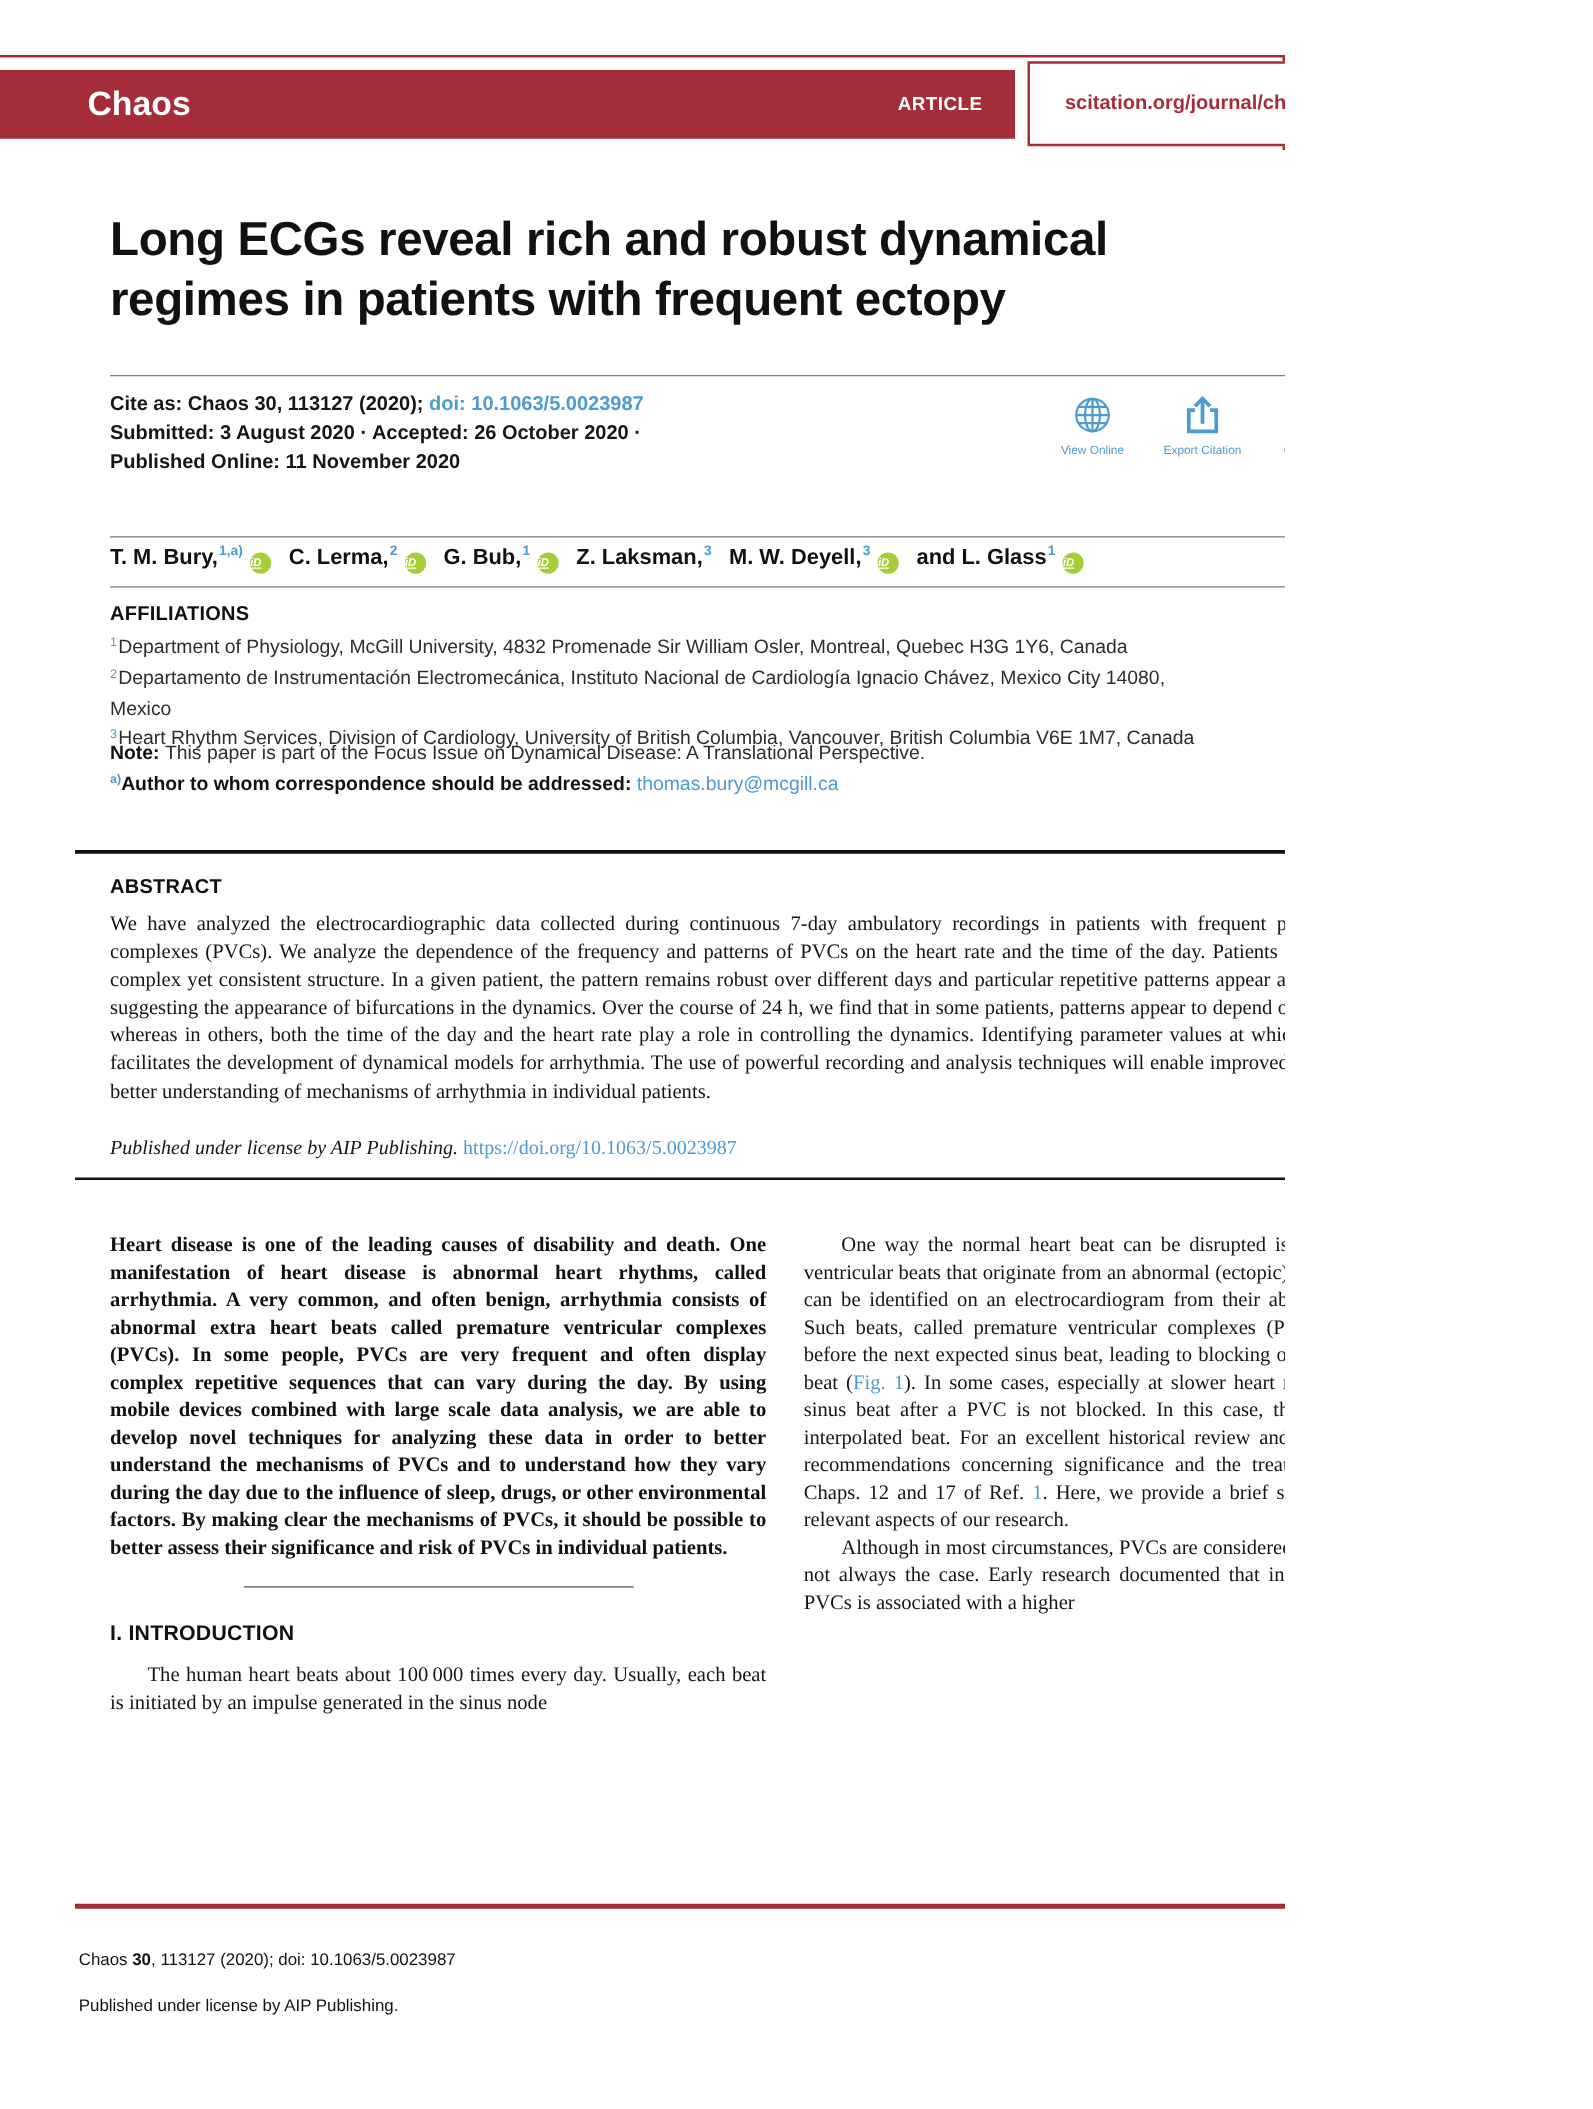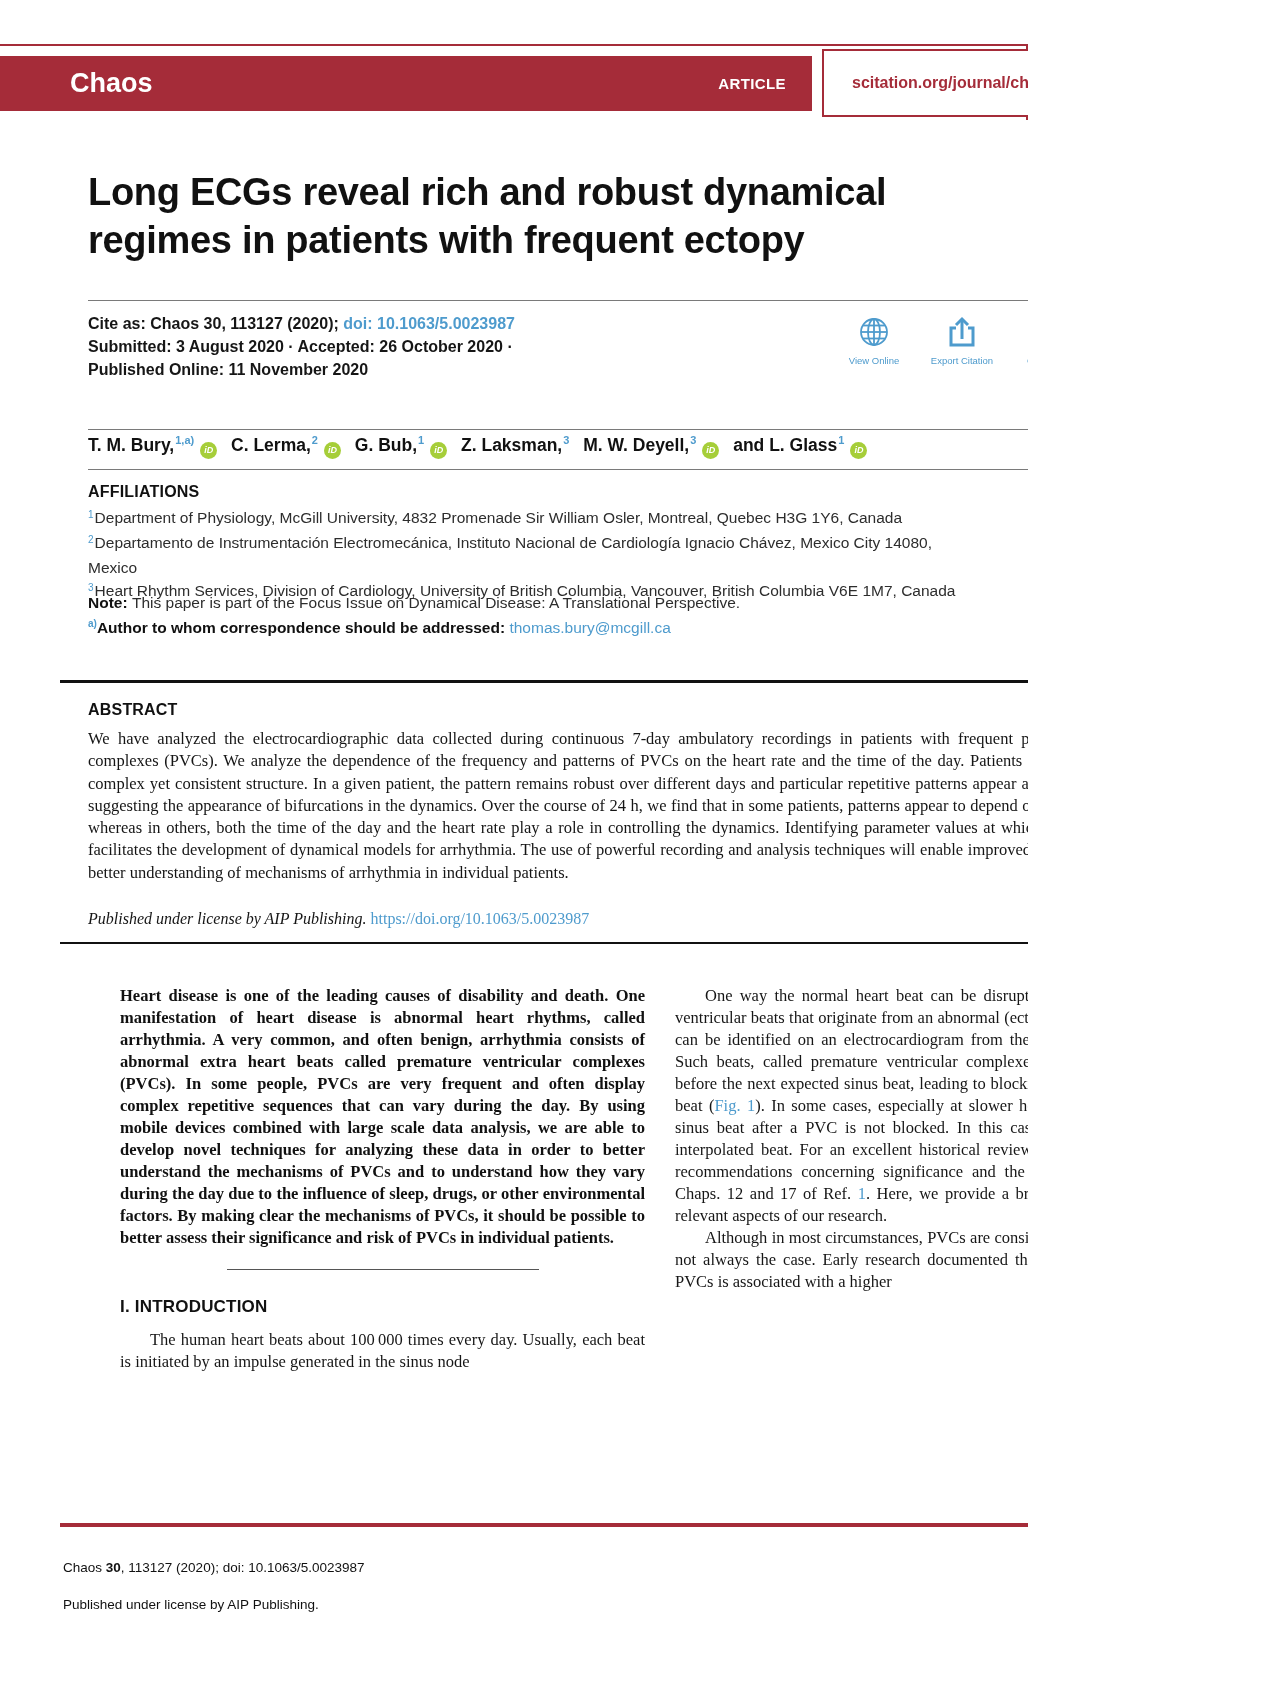--- a/index.html
+++ b/index.html
@@ -37,41 +37,41 @@
   .sup { font-size:10px; position:relative; top:-6px; }
   .actions { position:absolute; top:315px; left:838px; display:flex; gap:16px; }
   .action { width:72px; display:flex; flex-direction:column; align-items:center; cursor:pointer; }
   .action svg { width:34px; height:34px; }
   .alabel { margin-top:6px; font-size:9.5px; color:var(--link); white-space:nowrap; }
   
   .authors { position:absolute; top:435px; left:88px; width:1120px; font-size:17.5px; font-weight:700; color:#111; }
   .author { margin-right:9px; white-space:nowrap; }
   .asup { font-size:11px; position:relative; top:-7px; color:var(--link); font-weight:600; margin-left:1px;text-align:center; }
   .orcid { display:inline-block; width:17px; height:17px; border-radius:50%; background:var(--orcid);
-           color:#fff; font-size:9px; font-weight:700; text-align:center; line-height:17px;
-           vertical-align:-2px; margin-left:6px; font-style:italic; }
+           color:#fff; font-size:9px; font-weight:700; line-height:17px;
+           vertical-align:-2px; margin-left:6px; font-style:italic;text-decoration:underline; }
   
   .shead { font-size:16px; font-weight:800; letter-spacing:.2px; color:#111; }
   .affhead { position:absolute; top:483px; left:88px; }
   .affils { position:absolute; top:506px; left:88px; width:1110px; font-size:15.5px; font-weight:400;
             color:#2d2d2d; line-height:23px; }
   .affil .atext { white-space:pre-line; }
   .fsup { font-size:10px; position:relative; top:-5px; color:var(--link); margin-right:1px; }
   .note { position:absolute; top:591px; left:88px; width:1110px; font-size:15.5px; line-height:24.5px; color:#2d2d2d; }
   
   .thick-rule { position:absolute; left:60px; width:1153px; background:#111; }
   .tr1 { top:680px; height:3px; }
   .tr2 { top:942px; height:2px; }
   .abshead { position:absolute; top:701px; left:88px; }
   .abstract { position:absolute; top:728px; left:88px; width:1080px; font-family:"Liberation Serif", serif;
               font-size:16.5px; line-height:22.3px; text-align:justify; color:#151515; hyphens:auto; }
   .license { position:absolute; top:910px; left:88px; width:1080px; font-family:"Liberation Serif", serif;
              font-size:16px; color:#151515; }
   
-  .columns { position:absolute; top:985px; left:88px; width:1080px; display:flex; gap:30px;margin-left:32px; }
+  .columns { position:absolute; top:985px; left:88px; width:1080px; display:flex; gap:30px; }
   .col { width:525px; }
   .bp { font-family:"Liberation Serif", serif; font-size:16.5px; line-height:22px; text-align:justify;
         color:#161616; hyphens:auto; }
   .ind { text-indent:30px; }
   .sig { font-family:"Liberation Serif", serif; font-weight:700; font-size:16.5px; line-height:22px;
          text-align:justify; color:#111; hyphens:auto; }
   .col-div { width:312px; height:1px; background:#555; margin:20px auto 0; }
   .ihead { margin-top:27px; font-size:17px; font-weight:800; letter-spacing:.2px; color:#111;
            font-family:"Liberation Sans", sans-serif; }
   .ihead + .bp { margin-top:12px; }

